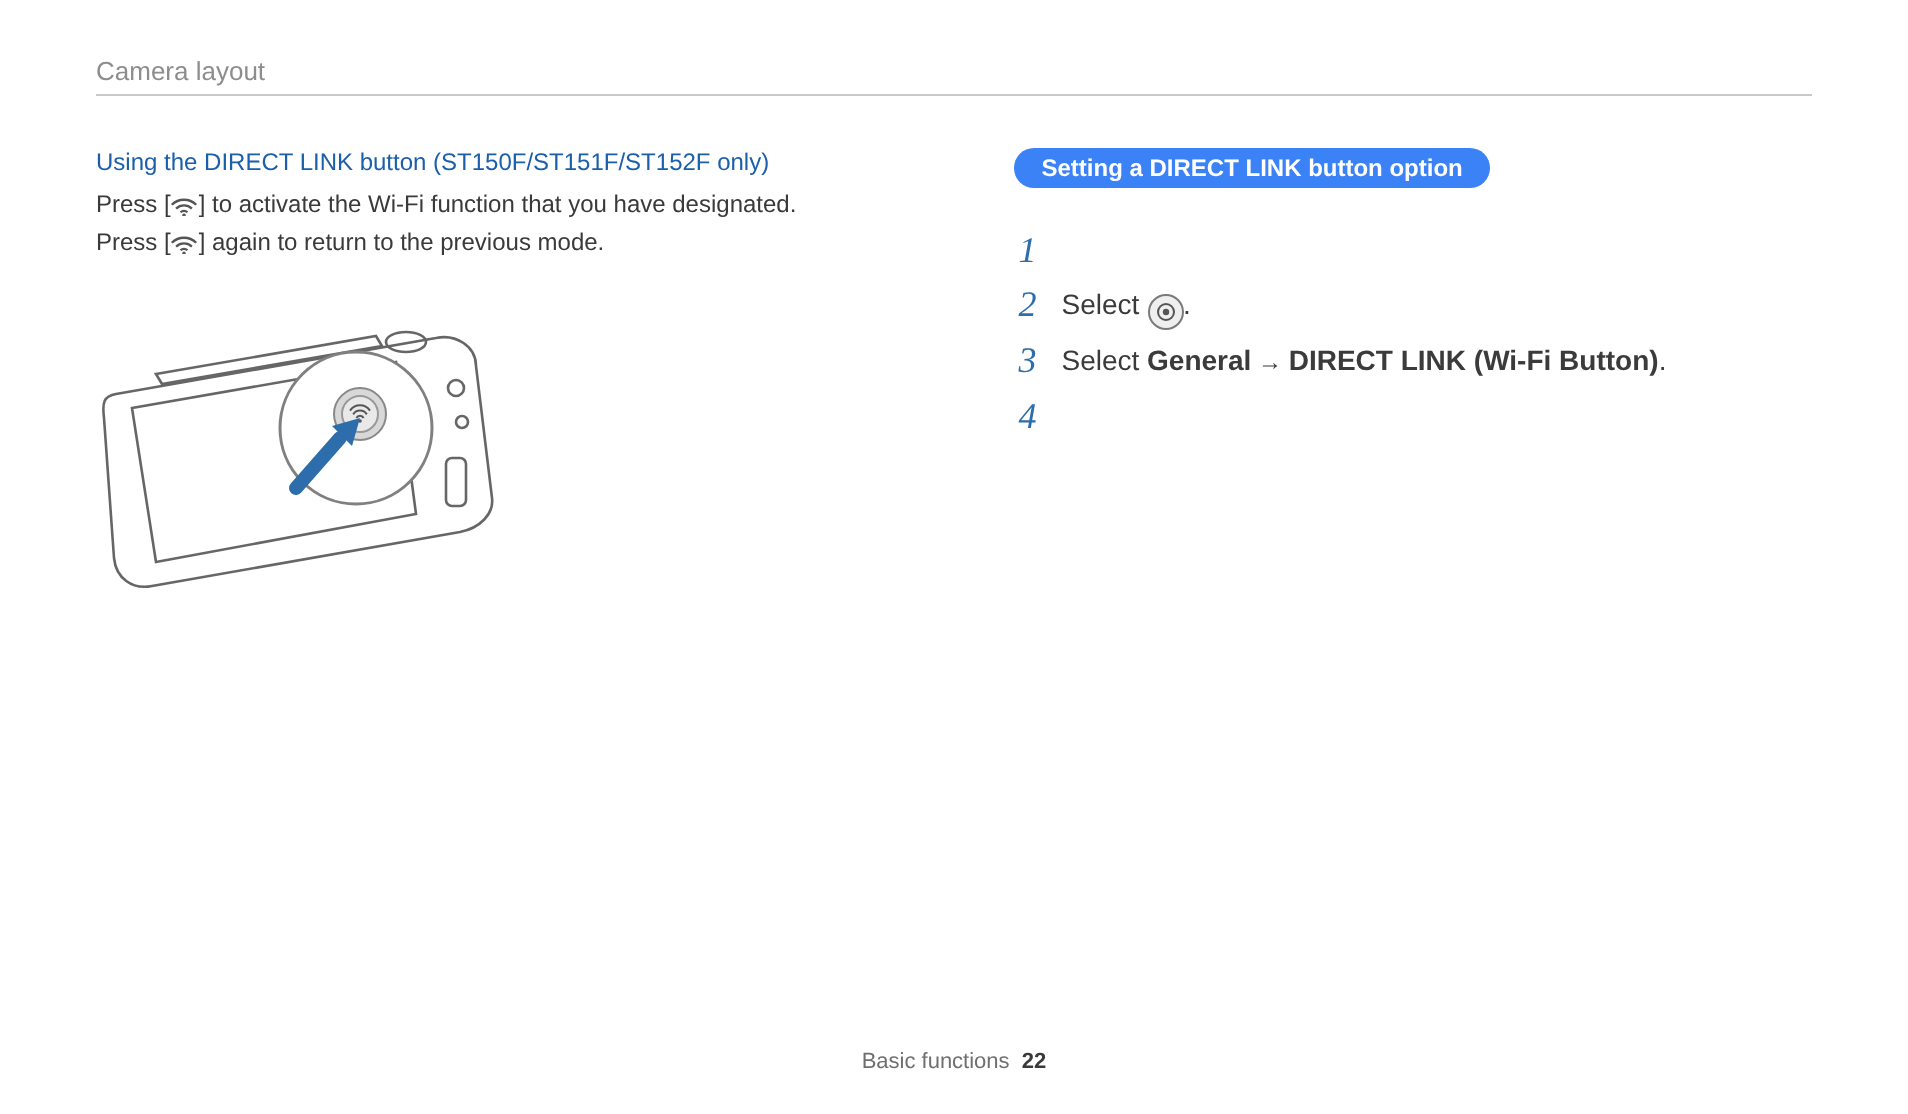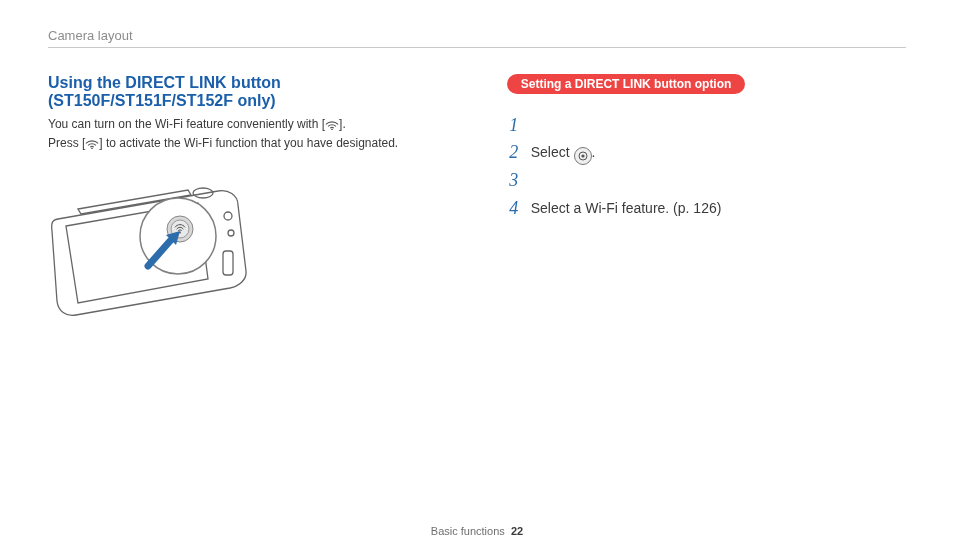--- a/index.html
+++ b/index.html
@@ -30,22 +30,22 @@
   }
   .columns {
     display: flex;
     gap: 40px;
   }
   .col-left { width: 430px; }
   .col-right { width: 410px; }
 
   .h2 {
     color: #1b5faa;
-    font-size: 16px;
-    font-weight: 700;
+    font-size: 12px;
+    font-weight: 400;
     margin: 0 0 6px 0;
   }
   .para {
     font-size: 12px;
     line-height: 1.45;
     color: #3a3a3a;
     margin: 0 0 2px 0;
   }
   .wifi-icon {
     display: inline-flex;
@@ -70,21 +70,21 @@
 
   .camera-illustr {
     margin-top: 18px;
     width: 220px;
     height: 150px;
     position: relative;
   }
 
   .pill {
     display: inline-block;
-    background: #ef4444;
+    background: #3b82f6;
     color: #ffffff;
     font-size: 12px;
     font-weight: 600;
     padding: 3px 14px;
     border-radius: 12px;
     margin-bottom: 6px;
   }
   ol.steps {
     list-style: none;
     padding: 0;
@@ -127,42 +127,42 @@
 
 <div class="page">
 
   <div class="section-header">Camera layout</div>
 
   <div class="columns">
 
     <div class="col-left">
       <div class="h2">Using the DIRECT LINK button (ST150F/ST151F/ST152F only)</div>
 
-      <p class="para">
-        <span>You can turn on the Wi-Fi feature conveniently with [</span><span class="wifi-icon">
-          <svg viewBox="0 0 16 12">
-            <path d="M1 5 A10 10 0 0 1 15 5" fill="none" stroke="#555" stroke-width="1.3"></path>
-            <path d="M3.5 7.2 A6.5 6.5 0 0 1 12.5 7.2" fill="none" stroke="#555" stroke-width="1.3"></path>
-            <path d="M6 9.3 A3 3 0 0 1 10 9.3" fill="none" stroke="#555" stroke-width="1.3"></path>
-            <circle cx="8" cy="11" r="1" fill="#555"></circle>
-          </svg>
-        </span><span>].</span>
-      </p>
 
       <p class="para">
         <span>Press [</span><span class="wifi-icon">
           <svg viewBox="0 0 16 12">
             <path d="M1 5 A10 10 0 0 1 15 5" fill="none" stroke="#555" stroke-width="1.3"></path>
             <path d="M3.5 7.2 A6.5 6.5 0 0 1 12.5 7.2" fill="none" stroke="#555" stroke-width="1.3"></path>
             <path d="M6 9.3 A3 3 0 0 1 10 9.3" fill="none" stroke="#555" stroke-width="1.3"></path>
             <circle cx="8" cy="11" r="1" fill="#555"></circle>
           </svg>
         </span><span>] to activate the Wi-Fi function that you have designated.</span>
       </p>
 
+      <p class="para">
+        <span>Press [</span><span class="wifi-icon">
+          <svg viewBox="0 0 16 12">
+            <path d="M1 5 A10 10 0 0 1 15 5" fill="none" stroke="#555" stroke-width="1.3"></path>
+            <path d="M3.5 7.2 A6.5 6.5 0 0 1 12.5 7.2" fill="none" stroke="#555" stroke-width="1.3"></path>
+            <path d="M6 9.3 A3 3 0 0 1 10 9.3" fill="none" stroke="#555" stroke-width="1.3"></path>
+            <circle cx="8" cy="11" r="1" fill="#555"></circle>
+          </svg>
+        </span><span>] again to return to the previous mode.</span>
+      </p>
 
       <div class="camera-illustr">
         <svg viewBox="0 0 220 150" width="220" height="150">
 
           <g stroke="#666" stroke-width="1.3" fill="none">
             <path d="M10 48 L170 20 C180 18 190 24 190 34 L198 100 C199 108 192 115 182 117 L28 144 C18 146 10 140 9 130 L4 60 C3 52 4 49 10 48 Z"></path>
 
             <path d="M18 55 L150 32 L160 108 L30 132 Z"></path>
 
             <circle cx="180" cy="45" r="4"></circle>
@@ -207,24 +207,26 @@
             <span class="eye-icon">
               <svg viewBox="0 0 10 10">
                 <circle cx="5" cy="5" r="4" fill="none" stroke="#555" stroke-width="1"></circle>
                 <circle cx="5" cy="5" r="1.6" fill="#555"></circle>
               </svg>
             </span><span>.</span>
           </span>
         </li>
         <li>
           <span class="num">3</span>
+          <span class="step-text">
+            <span>Select </span><b>General</b><span class="arrow"> → </span><b>DIRECT LINK (Wi-Fi Button)</b><span>.</span>
+          </span>
         </li>
         <li>
           <span class="num">4</span>
-          <span class="step-text">Select a Wi-Fi feature. (p. 126)</span>
         </li>
       </ol>
     </div>
   </div>
 
   <div class="page-footer">
     <span>Basic functions</span>&nbsp;&nbsp;<span class="pg">22</span>
   </div>
 </div>
 

